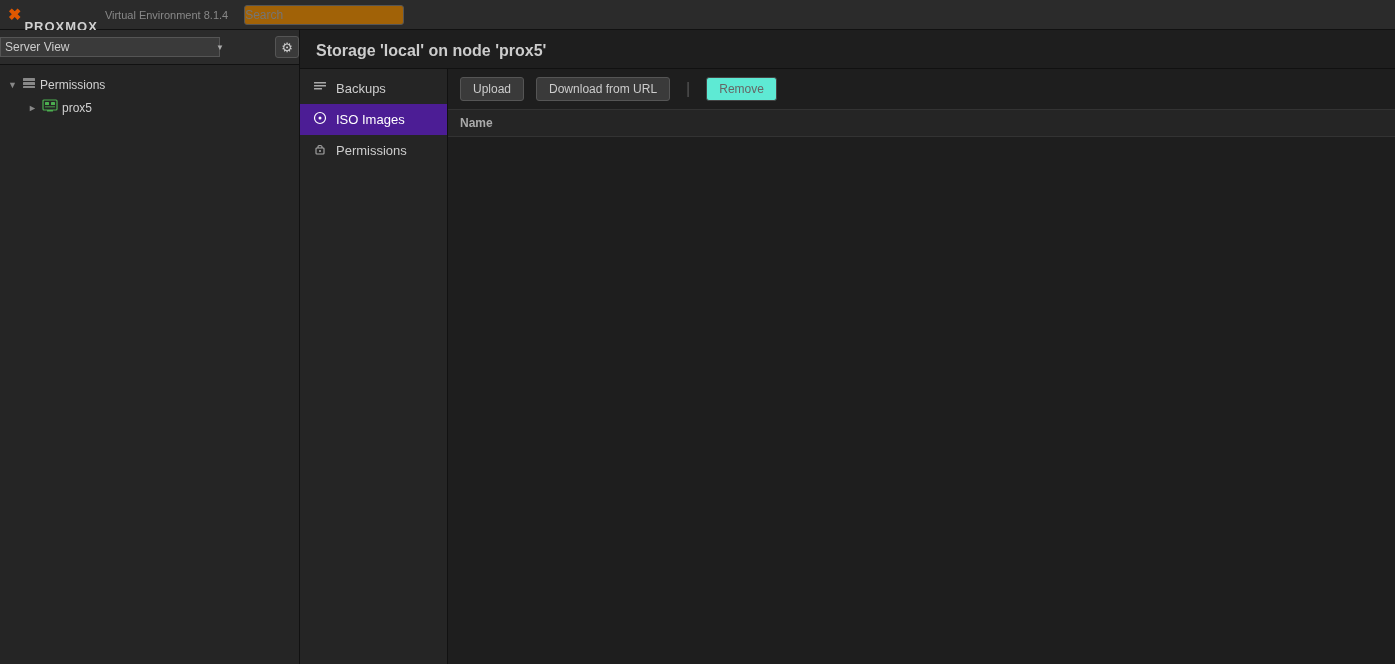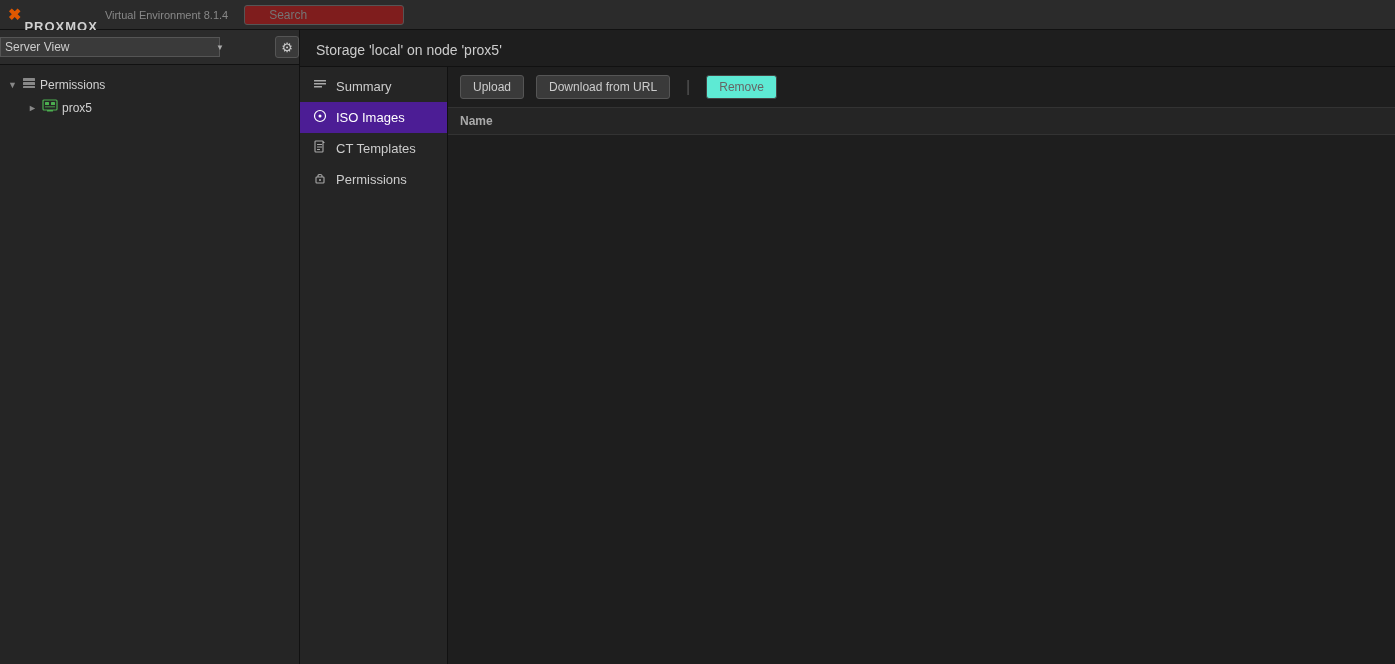--- a/index.html
+++ b/index.html
@@ -39,25 +39,25 @@
       font-size: 13px;
       letter-spacing: 1px;
       margin-top: 24px;
     }
     .logo-version {
       color: #888;
       font-size: 11px;
       margin-left: 4px;
     }
     #search-box {
-      background: #7f1d1d;
+      background: #a16207;
       border: 1px solid #555;
       border-radius: 3px;
       color: #ccc;
-      padding: 2px 24px;
+      padding: 2px 0;
       font-size: 12px;
       width: 160px;
       outline: none;
       margin-left: 8px;
     }
 
     
     #main {
       display: flex;
       height: calc(664px - 30px);
@@ -153,22 +153,22 @@
       flex: 1;
       display: flex;
       flex-direction: column;
       background: #1e1e1e;
     }
 
     
     #content-header {
       padding: 12px 16px 8px 16px;
       border-bottom: 1px solid #111;
-      font-size: 14px;
-      font-weight: normal;
+      font-size: 16px;
+      font-weight: bold;
       color: #ccc;
     }
 
     
     #content-body {
       display: flex;
       flex: 1;
     }
 
     
@@ -317,46 +317,34 @@
       <div id="nav-panel">
 
         <div class="nav-item">
           <span class="nav-icon">
             <svg width="14" height="14" viewBox="0 0 14 14" fill="none">
               <rect x="1" y="2" width="12" height="1.5" rx="0.3" fill="#aaa"></rect>
               <rect x="1" y="5" width="12" height="1.5" rx="0.3" fill="#aaa"></rect>
               <rect x="1" y="8" width="8" height="1.5" rx="0.3" fill="#aaa"></rect>
             </svg>
           </span>
-          <span>Summary</span>
+          <span>Backups</span>
         </div>
 
 
         <div class="nav-item active">
           <span class="nav-icon">
             <svg width="14" height="14" viewBox="0 0 14 14" fill="none">
               <circle cx="7" cy="7" r="5.5" fill="none" stroke="#fff" stroke-width="1.2"></circle>
               <circle cx="7" cy="7" r="1.5" fill="#fff"></circle>
             </svg>
           </span>
           <span>ISO Images</span>
         </div>
 
-        <div class="nav-item">
-          <span class="nav-icon">
-            <svg width="14" height="14" viewBox="0 0 14 14" fill="none">
-              <rect x="2" y="1" width="8" height="11" rx="0.8" fill="none" stroke="#aaa" stroke-width="1.1"></rect>
-              <rect x="4" y="4" width="5" height="1" rx="0.2" fill="#aaa"></rect>
-              <rect x="4" y="6.5" width="5" height="1" rx="0.2" fill="#aaa"></rect>
-              <rect x="4" y="9" width="3" height="1" rx="0.2" fill="#aaa"></rect>
-              <path d="M10 1 L12 3 L10 3 Z" fill="#aaa"></path>
-            </svg>
-          </span>
-          <span>CT Templates</span>
-        </div>
 
         <div class="nav-item">
           <span class="nav-icon">
             <svg width="14" height="14" viewBox="0 0 14 14" fill="none">
               <rect x="3" y="6" width="8" height="6" rx="0.8" fill="none" stroke="#aaa" stroke-width="1.1"></rect>
               <path d="M5 6 V4.5 C5 3.1 9 3.1 9 4.5 V6" fill="none" stroke="#aaa" stroke-width="1.1"></path>
               <circle cx="7" cy="9" r="1" fill="#aaa"></circle>
             </svg>
           </span>
           <span>Permissions</span>

